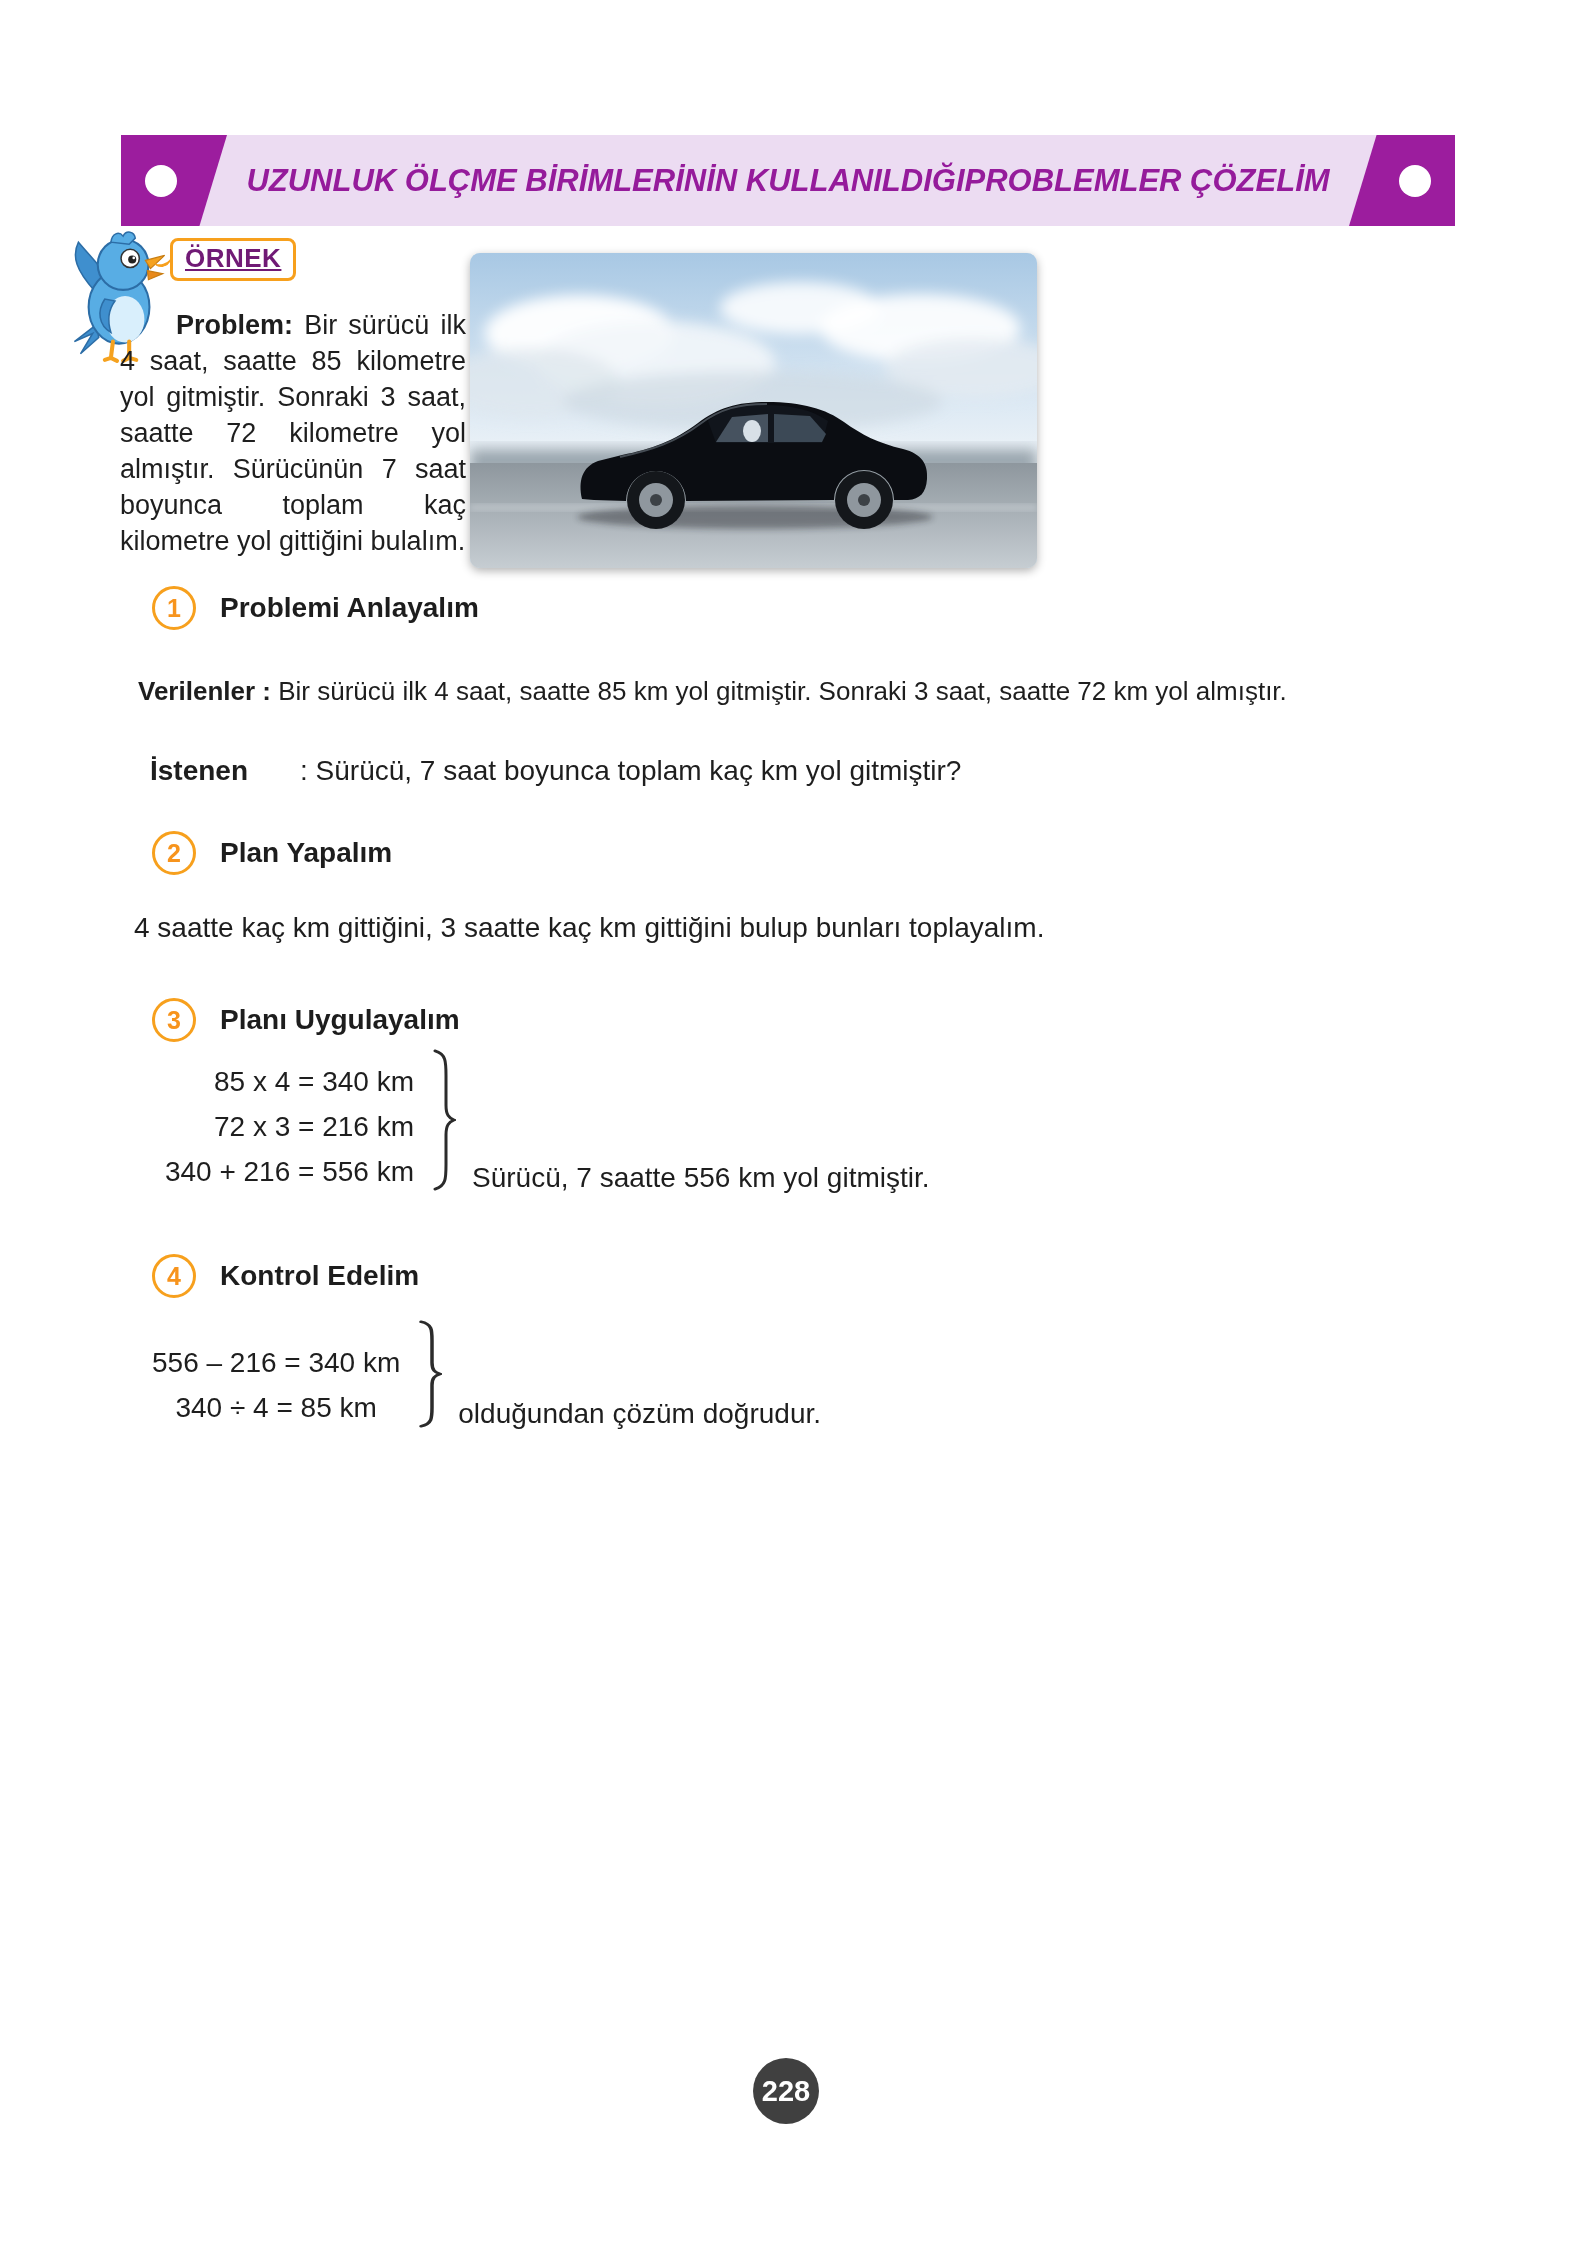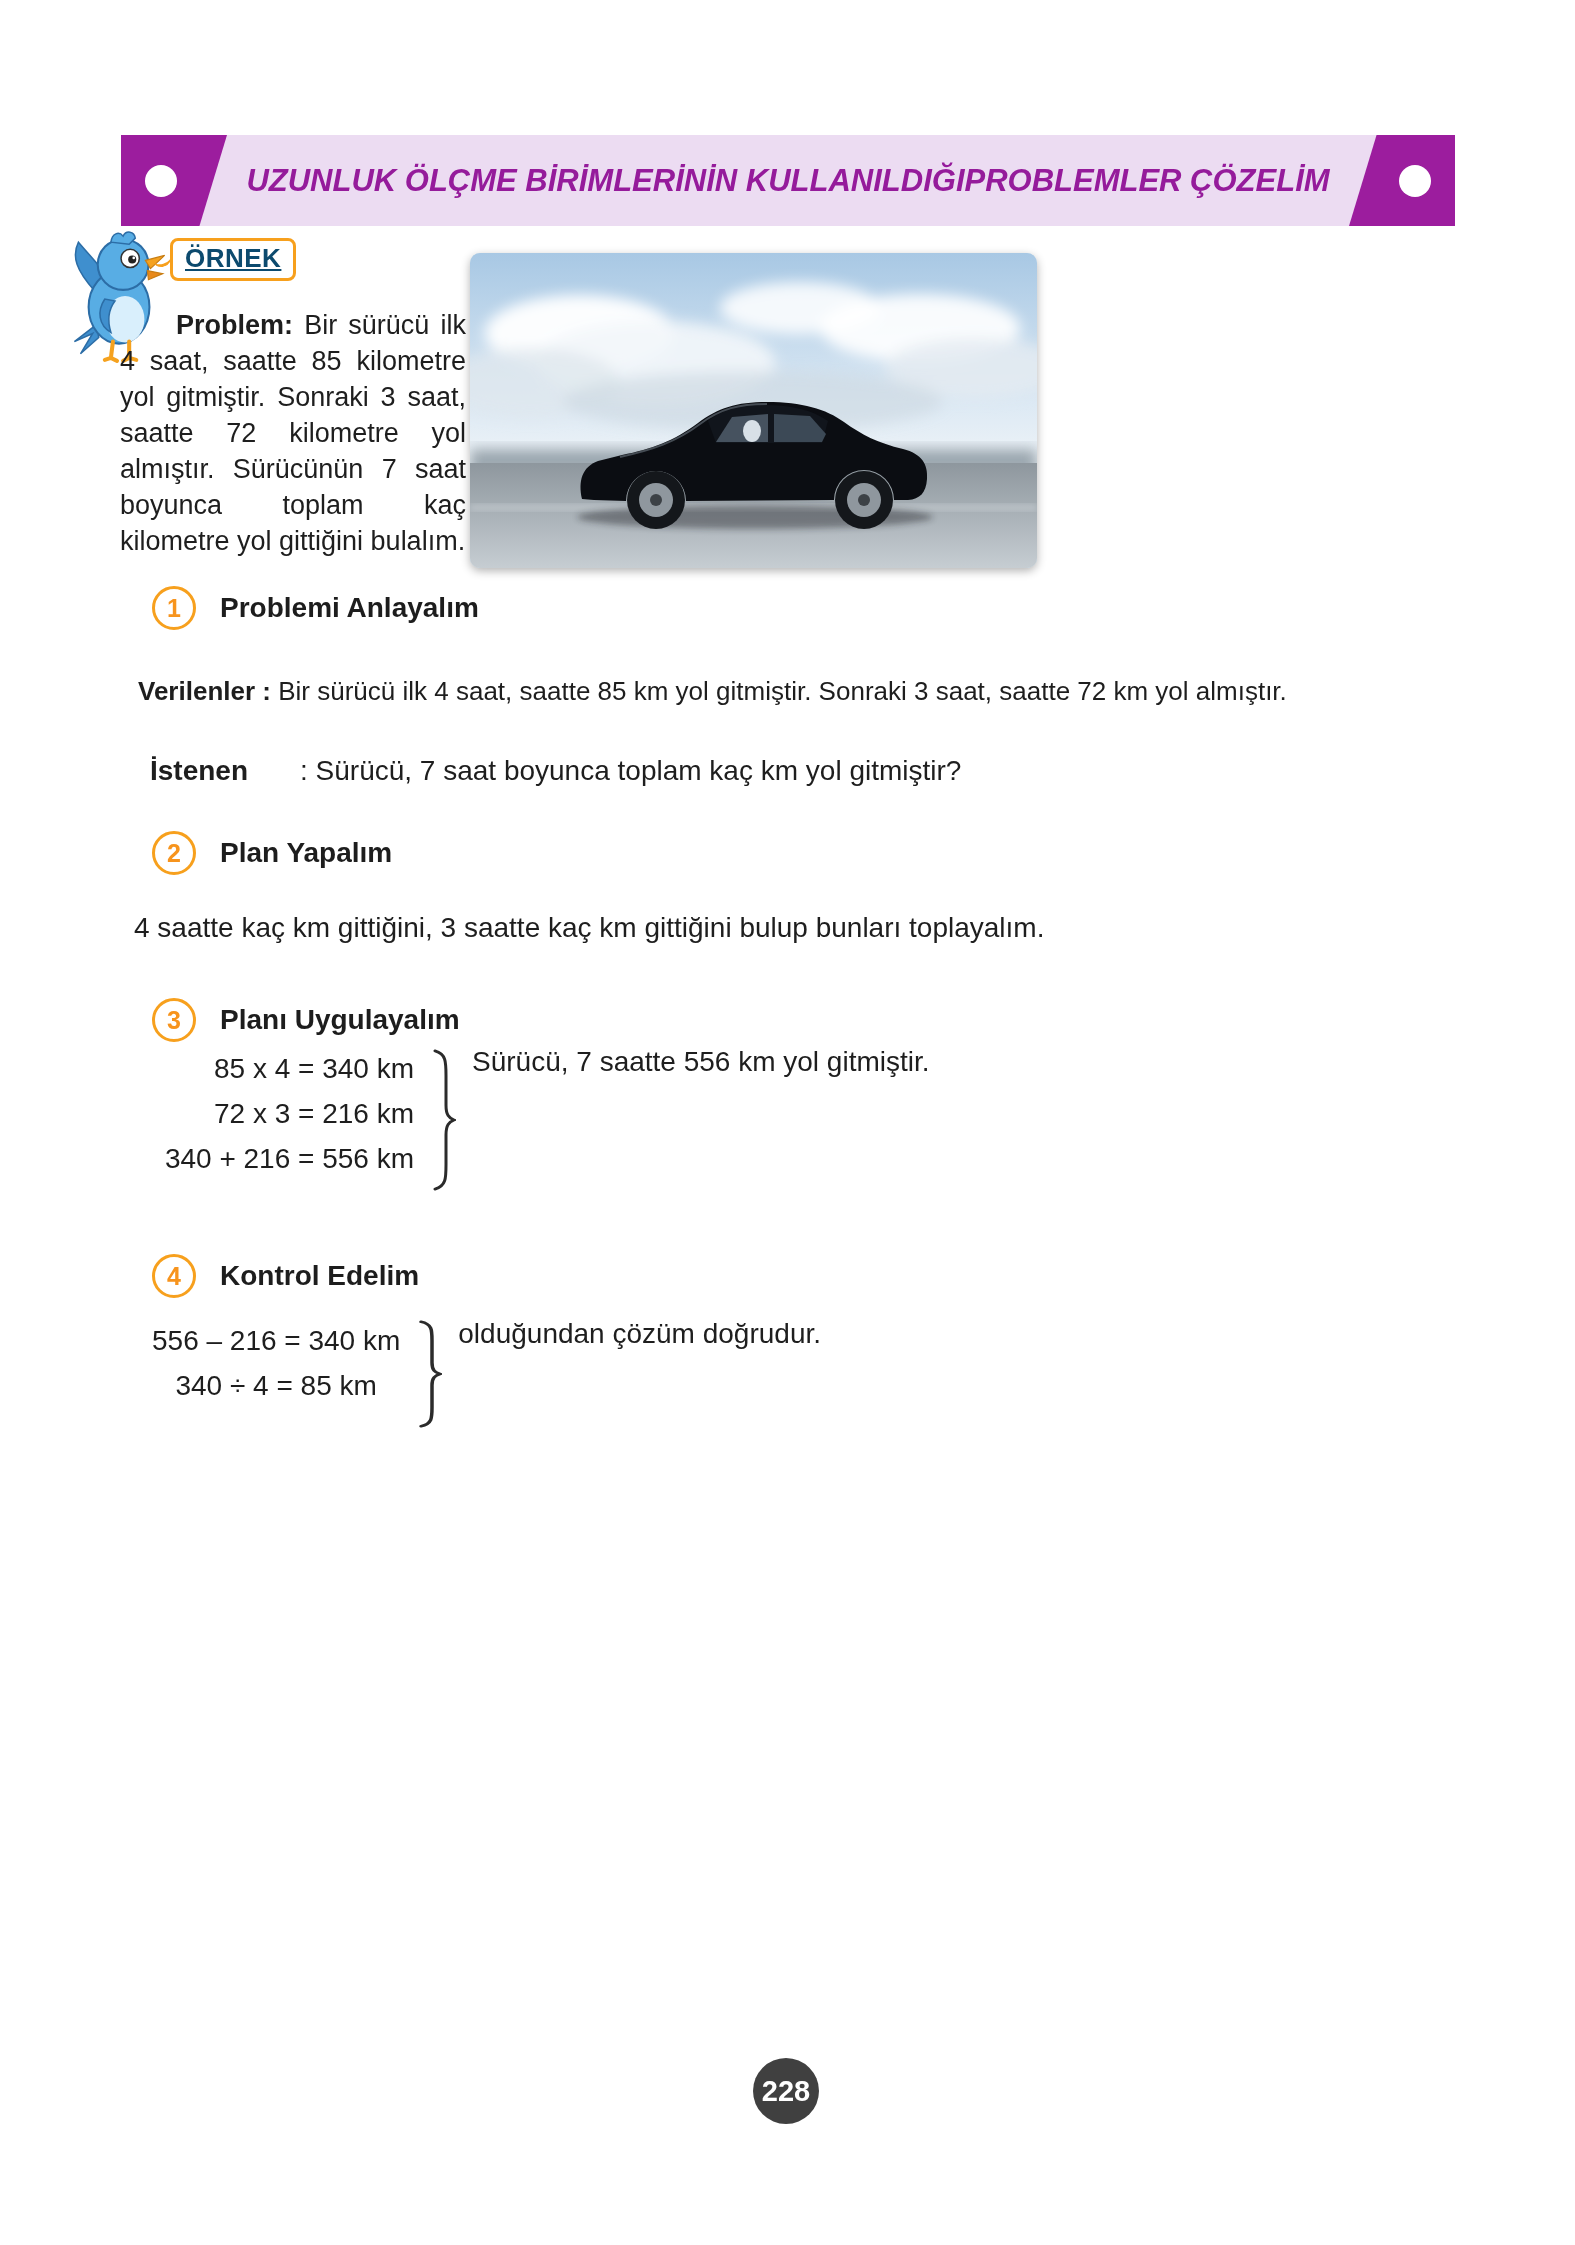--- a/index.html
+++ b/index.html
@@ -42,21 +42,21 @@
   #mascot { position: absolute; left: 66px; top: 228px; width: 102px; height: 142px; }
   #ornek-connector {
     position: absolute; left: 152px; top: 252px; width: 20px; height: 12px;
     border-bottom: 3px solid #f7a01d; border-radius: 0 0 10px 10px;
     transform: rotate(-15deg);
   }
   #ornek-badge {
     position: absolute; left: 170px; top: 238px;
     border: 3px solid #f7a01d; border-radius: 8px; background: #ffffff;
     padding: 2px 12px 4px 12px;
-    color: #0c4a6e; font-weight: bold; font-size: 26px;
+    color: #701a75; font-weight: bold; font-size: 26px;
     text-decoration: underline;
     letter-spacing: 0.5px;
   }
 
   
   #problem-para {
     position: absolute; left: 120px; top: 280px; width: 346px;
     font-size: 27px; line-height: 36px;
     text-align: justify; text-indent: 56px;
   }
@@ -87,21 +87,21 @@
   
   #given-para {
     position: absolute; left: 108px; top: 645px; width: 1344px;
     font-size: 26px; line-height: 41px; text-indent: 30px; text-align: justify;
   }
   #wanted-para { position: absolute; left: 150px; top: 727px; font-size: 28px; }
   .wanted-label { display: inline-block; width: 150px; font-weight: bold; }
   #plan-text { position: absolute; left: 134px; top: 884px; font-size: 28px; }
 
   
-  .math-block { position: absolute; display: flex; align-items: flex-start; gap: 16px; }
+  .math-block { position: absolute; display: flex; align-items: flex-end; gap: 16px; }
   #apply-block { left: 152px; top: 1046px; }
   #check-block { left: 152px; top: 1318px; }
   .eq-col { font-size: 28px; line-height: 45px; }
   .eq-col.right-align { width: 262px; text-align: right; }
   .eq-col.center-align { text-align: center; }
   .brace { display: block; }
   .conclusion { font-size: 28px; }
 
   
   #page-badge {

